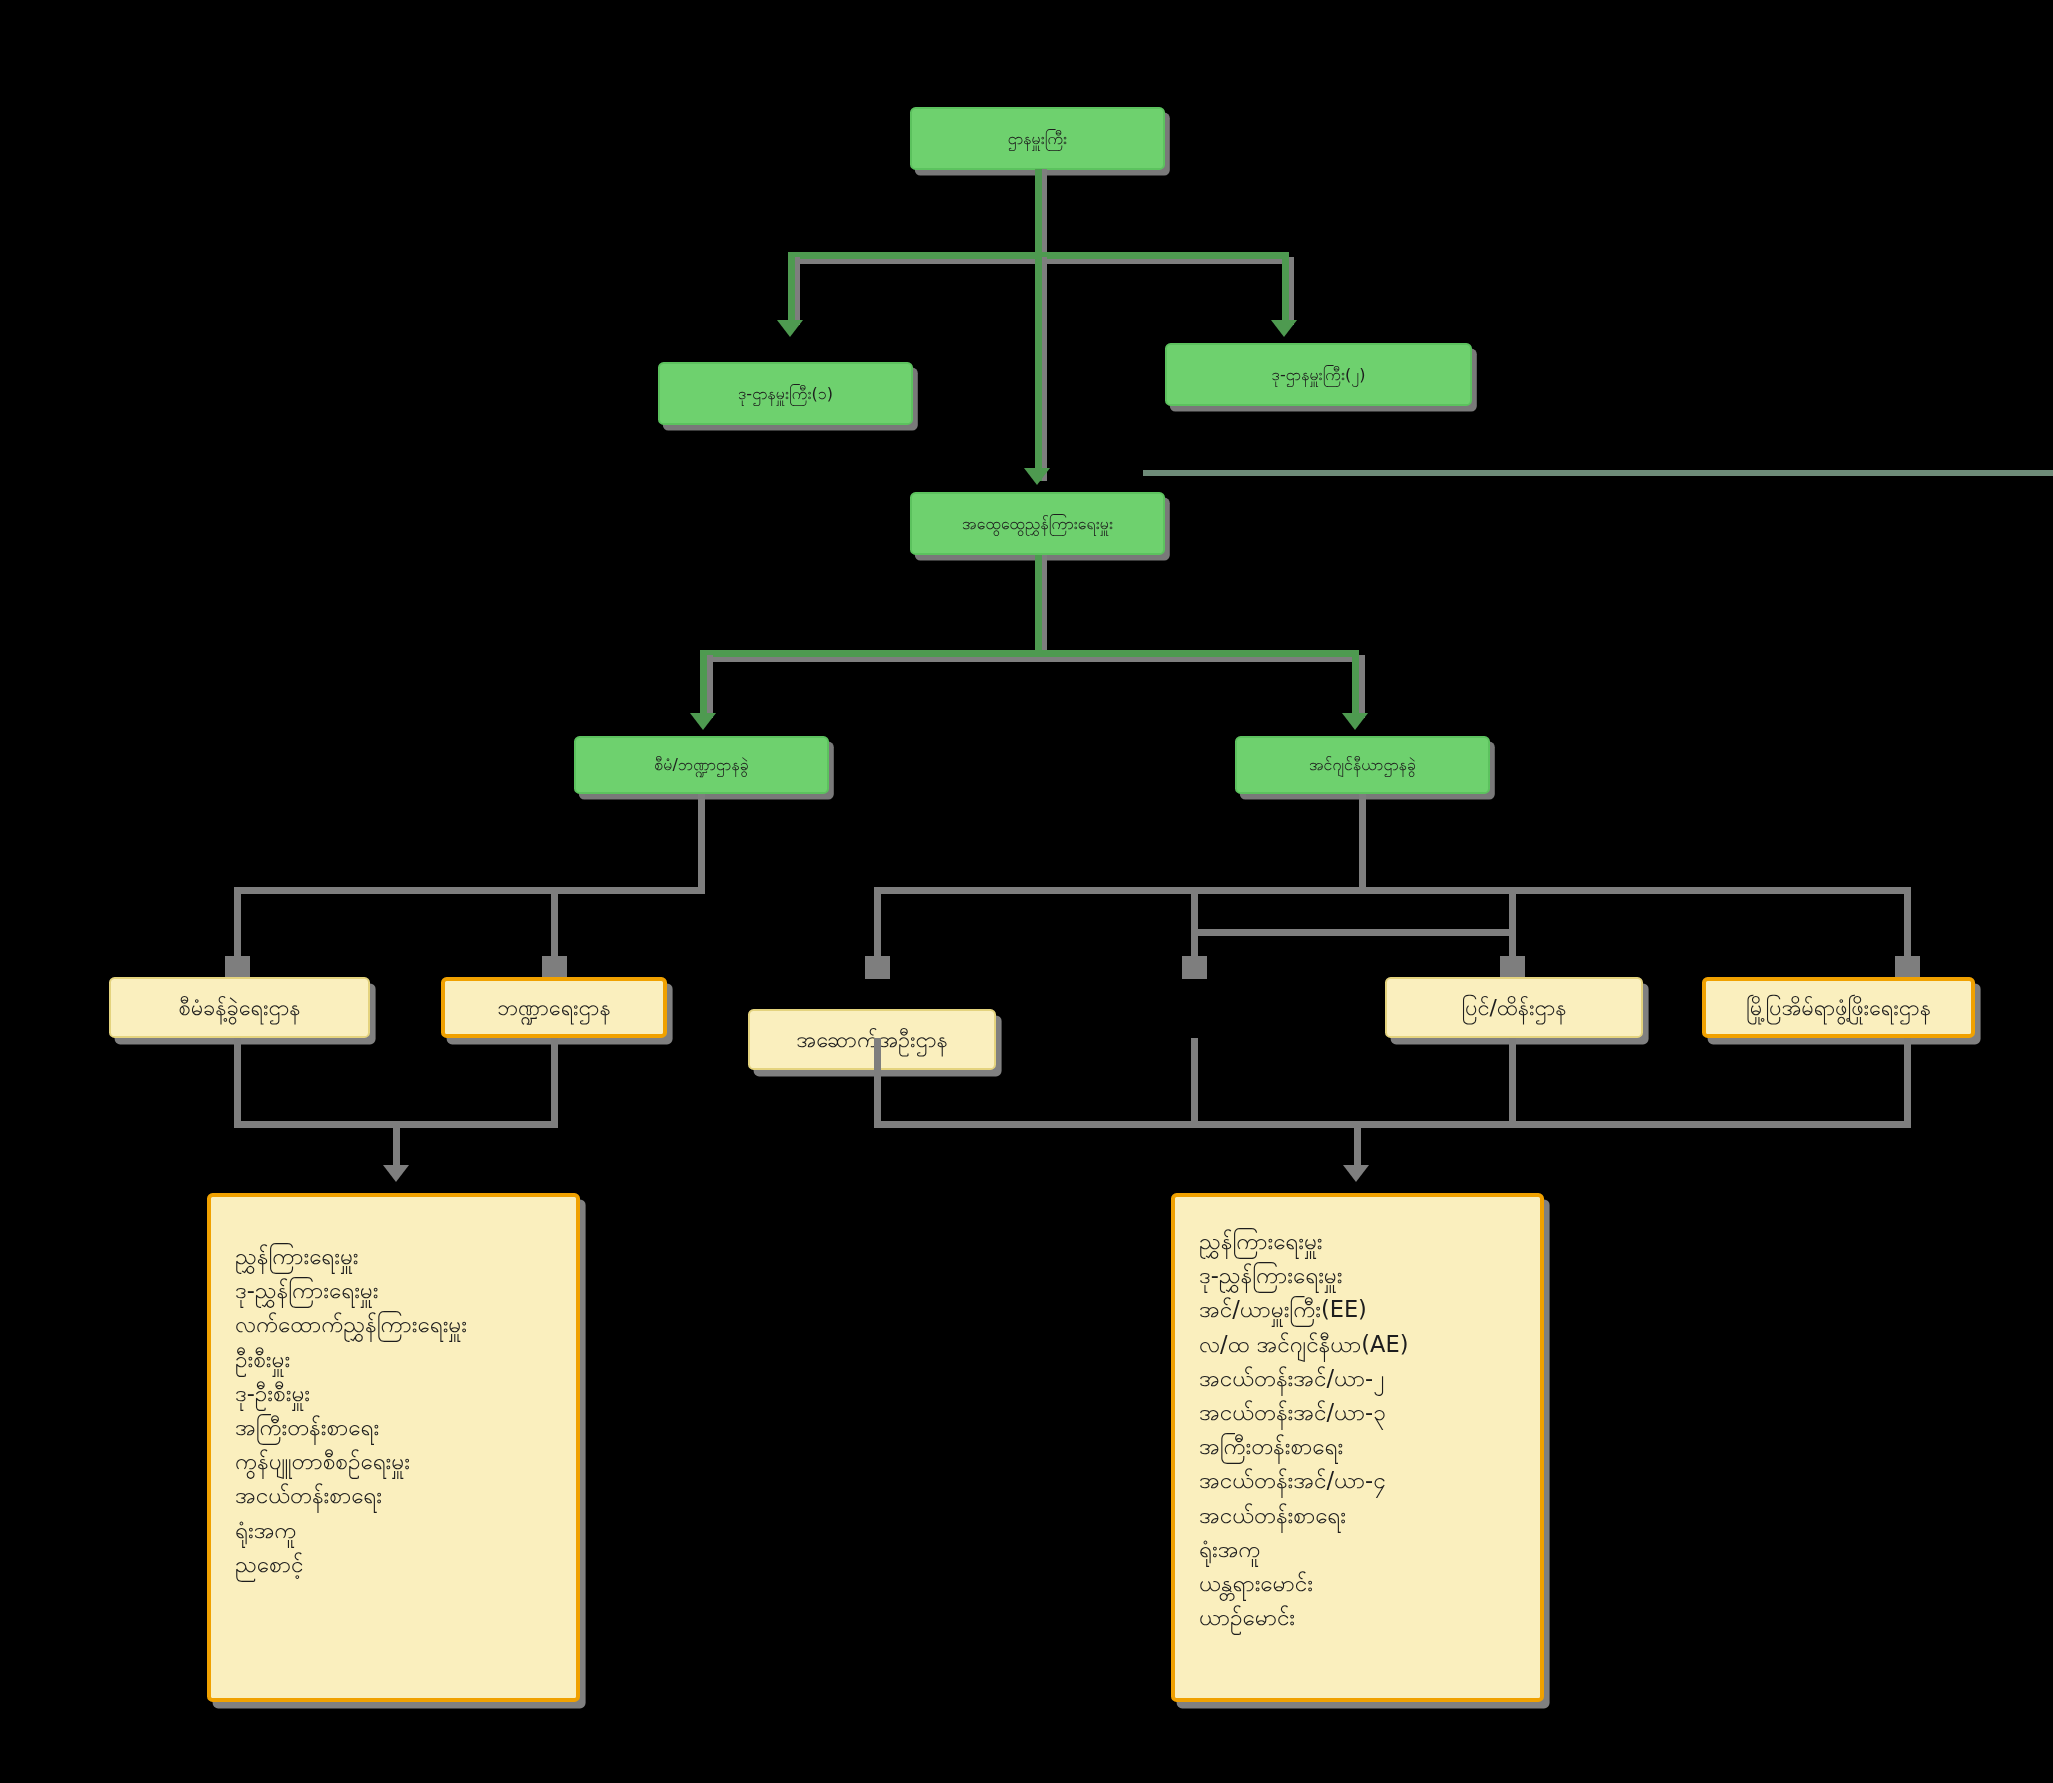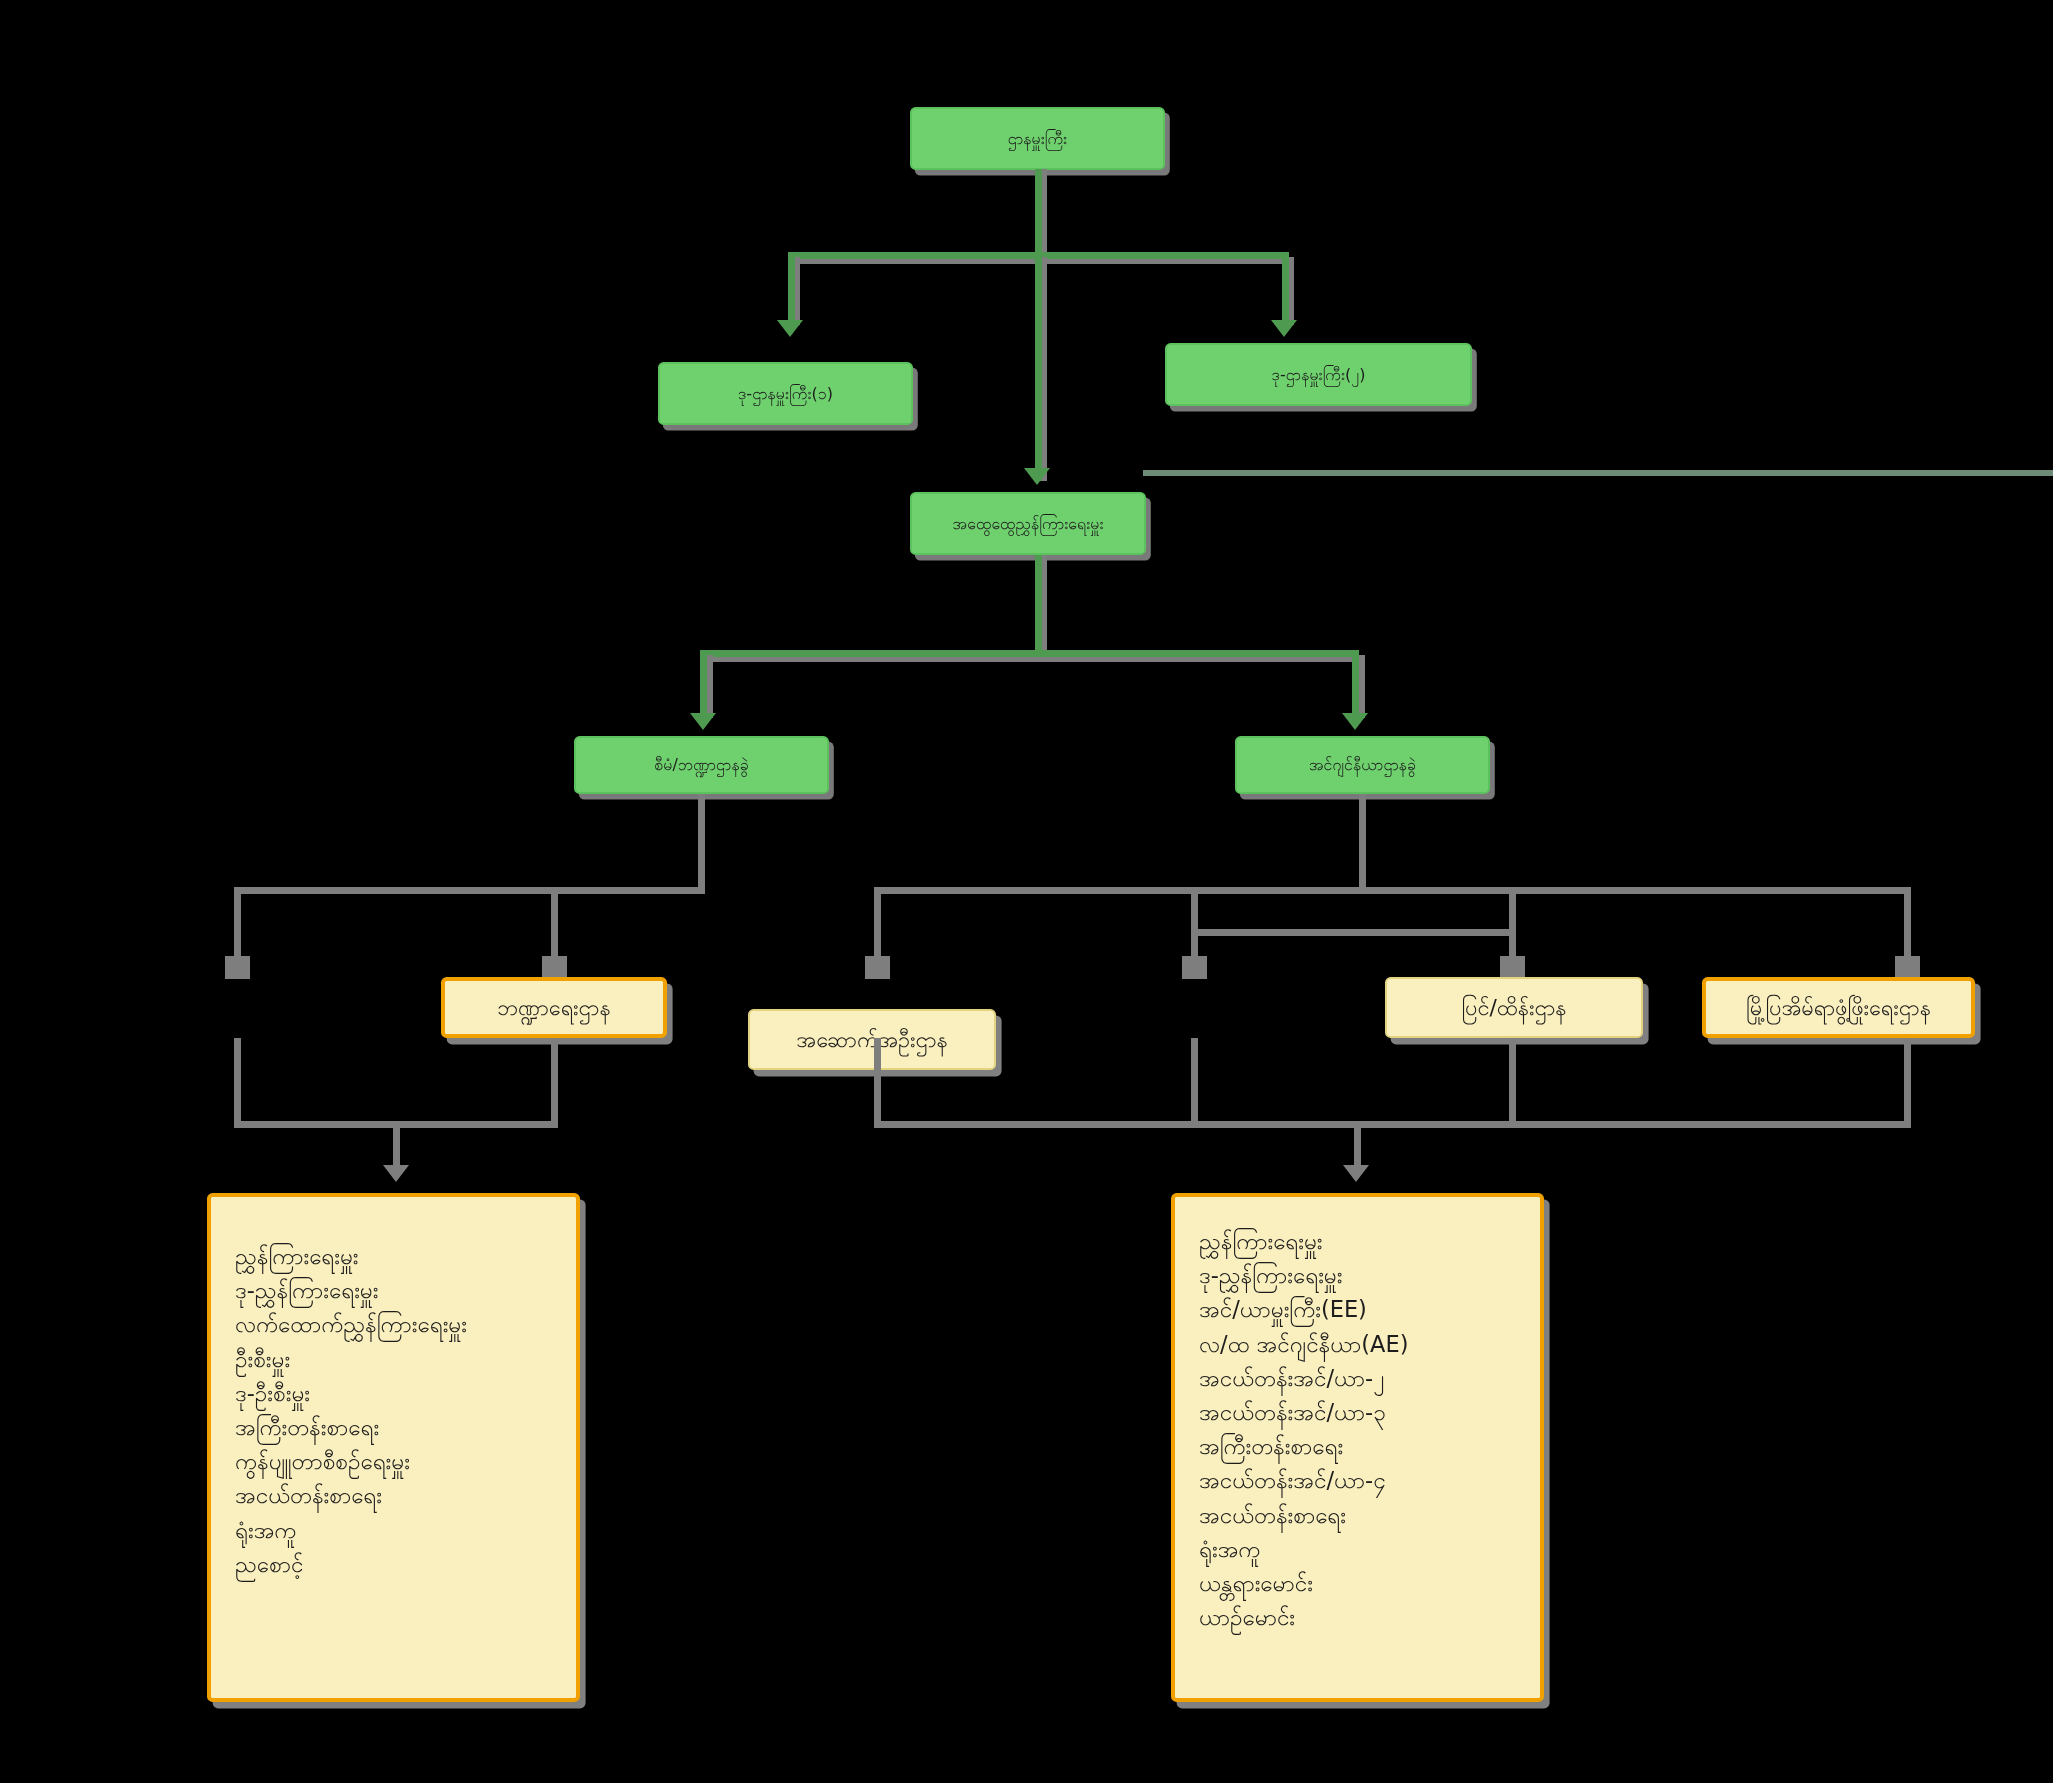--- a/index.html
+++ b/index.html
@@ -108,21 +108,21 @@
   <div class="arrow g" style="left:1024px;top:468px;"></div>
 
   <div class="node green" style="left:658px;top:362px;width:255px;height:63px;">
     <span class="lbl">ဒု-ဌာနမှူးကြီး(၁)</span>
   </div>
 
   <div class="node green" style="left:1165px;top:343px;width:307px;height:63px;">
     <span class="lbl">ဒု-ဌာနမှူးကြီး(၂)</span>
   </div>
 
-  <div class="node green" style="left:910px;top:492px;width:236px;height:63px;">
+  <div class="node green" style="left:910px;top:492px;width:255px;height:63px;">
     <span class="lbl">အထွေထွေညွှန်ကြားရေးမှူး</span>
   </div>
 
   <div class="shadow" style="left:1040px;top:555px;width:7.2px;height:100px;"></div>
   <div class="seg g" style="left:1035px;top:555px;width:7.2px;height:100px;"></div>
 
   <div class="shadow" style="left:706px;top:655px;width:659px;height:7.2px;"></div>
   <div class="seg g" style="left:700px;top:650px;width:659px;height:7.2px;"></div>
 
   <div class="shadow" style="left:706px;top:655px;width:7.2px;height:63px;"></div>
@@ -154,20 +154,23 @@
   <div class="seg" style="left:874px;top:887px;width:7.2px;height:85px;"></div>
   <div class="seg" style="left:1191px;top:929px;width:7.2px;height:43px;"></div>
   <div class="seg" style="left:1191px;top:887px;width:7.2px;height:42px;"></div>
   <div class="seg" style="left:1509px;top:887px;width:7.2px;height:85px;"></div>
   <div class="seg" style="left:1904px;top:887px;width:7.2px;height:85px;"></div>
   <div class="stub" style="left:865px;top:956px;width:25px;height:22.5px;"></div>
   <div class="stub" style="left:1182px;top:956px;width:25px;height:22.5px;"></div>
   <div class="stub" style="left:1500px;top:956px;width:25px;height:22.5px;"></div>
   <div class="stub" style="left:1895px;top:956px;width:25px;height:22.5px;"></div>
 
+  <div class="node yellow" style="left:109px;top:977px;width:261px;height:61px;">
+    <span class="lbl">စီမံခန့်ခွဲရေးဌာန</span>
+  </div>
 
   <div class="node yellow accent" style="left:441px;top:977px;width:226px;height:61px;">
     <span class="lbl">ဘဏ္ဍာရေးဌာန</span>
   </div>
 
   <div class="node yellow" style="left:748px;top:977px;width:248px;height:61px;margin-top:32px;">
     <span class="lbl">အဆောက်အဦးဌာန</span>
   </div>
 
 

